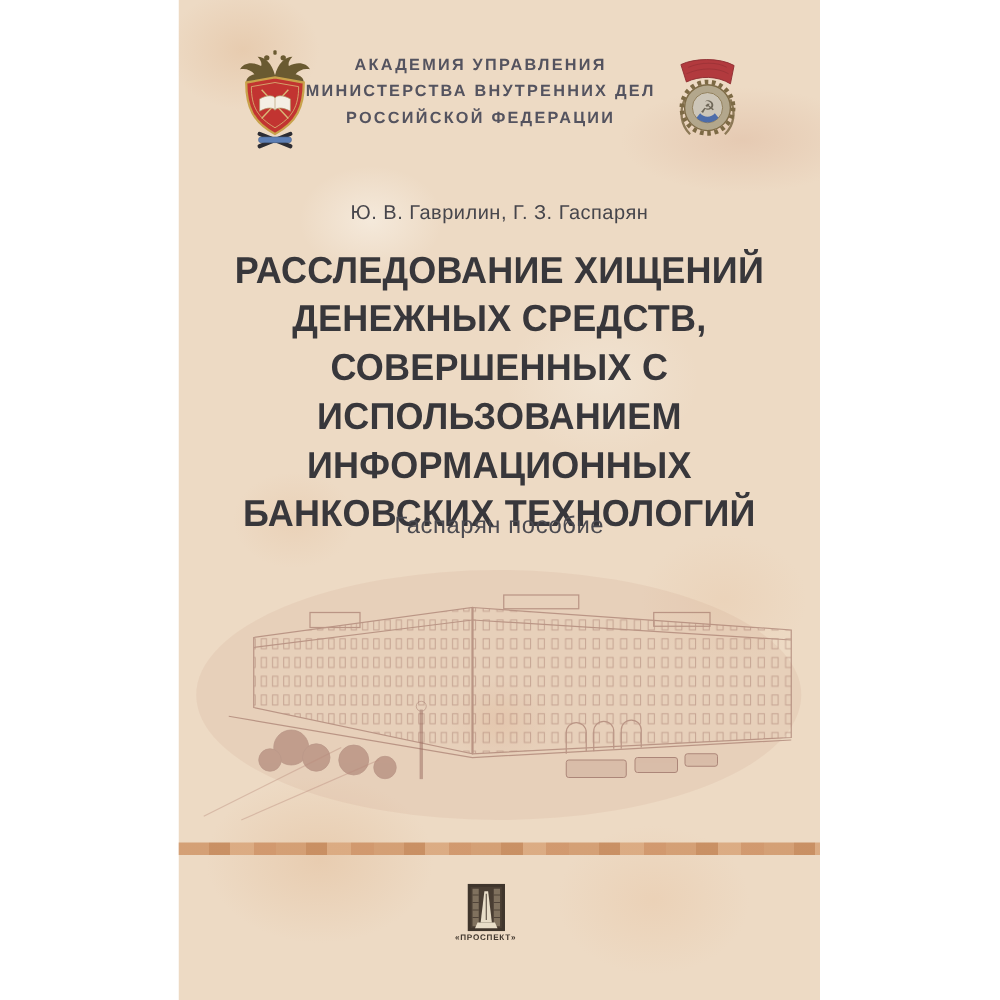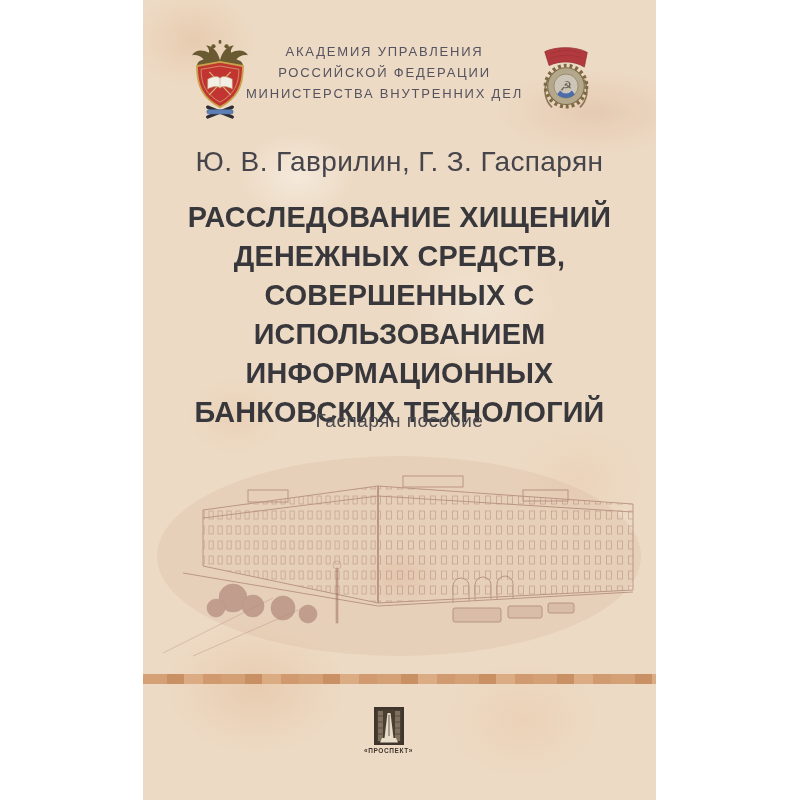--- a/index.html
+++ b/index.html
@@ -28,28 +28,28 @@
   }
 
   .emblem { position: absolute; }
   .emblem-left  { left: 40px;  top: 36px; width: 74px; height: 88px; }
   .emblem-right { left: 390px; top: 40px; width: 66px; height: 82px; }
   .emblem svg { width: 100%; height: 100%; display: block; }
 
   .institution {
     position: absolute; top: 41px; left: 0; right: 30px;
     text-align: center;
-    font-weight: 400; font-size: 13px; line-height: 21px;
+    font-weight: 700; font-size: 13px; line-height: 21px;
     letter-spacing: 1.8px; color: #54535f;
   }
 
   .authors {
-    position: absolute; top: 146px; left: 0; right: 0;
-    text-align: center;
-    font-size: 28px; letter-spacing: .4px; color: #46454b;
+    position: absolute; top: 162px; left: 0; right: 0;
+    text-align: center;
+    font-size: 16px; letter-spacing: .4px; color: #46454b;
   }
 
   .title {
     position: absolute; top: 197px; left: 0; right: 0;
     text-align: center;
     transform: scaleX(.96); transform-origin: 50% 0;
     font-weight: 700; font-size: 30px; line-height: 39px;
     color: #38373b; letter-spacing: 0.2px;
   }
 
@@ -119,22 +119,22 @@
         <path d="M33 68 a16.5 16.5 0 0 0 24 0 l-4 -5 a10 10 0 0 1 -16 0 z" fill="#3f63a8" opacity="0.9"></path>
         <text x="45" y="63" font-size="19" text-anchor="middle" fill="#6e6758" font-family="DejaVu Sans, sans-serif">☭</text>
         <path d="M16 10 C30 3 58 2 74 11 L70 31 C56 22 36 22 22 29 Z" fill="#b23a3e" stroke="#8e2d31" stroke-width="1"></path>
         <path d="M24 13 C38 7 56 7 66 13" stroke="#8e2d31" fill="none" stroke-width="0.8" opacity="0.7"></path>
         <path d="M22 20 C38 13 56 13 68 20" stroke="#8e2d31" fill="none" stroke-width="0.8" opacity="0.7"></path>
       </svg>
     </div>
 
     <div class="institution">
       <div>АКАДЕМИЯ УПРАВЛЕНИЯ</div>
+      <div>МИНИСТЕРСТВА ВНУТРЕННИХ ДЕЛ</div>
       <div>РОССИЙСКОЙ ФЕДЕРАЦИИ</div>
-      <div>МИНИСТЕРСТВА ВНУТРЕННИХ ДЕЛ</div>
     </div>
 
     <div class="authors">Ю. В. Гаврилин, Г. З. Гаспарян</div>
 
     <div class="title">
       <div>РАССЛЕДОВАНИЕ ХИЩЕНИЙ</div>
       <div>ДЕНЕЖНЫХ СРЕДСТВ,</div>
       <div>СОВЕРШЕННЫХ С ИСПОЛЬЗОВАНИЕМ</div>
       <div>ИНФОРМАЦИОННЫХ</div>
       <div>БАНКОВСКИХ ТЕХНОЛОГИЙ</div>

